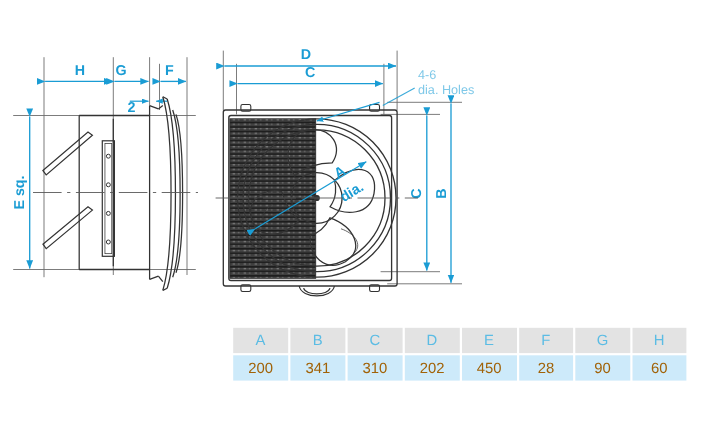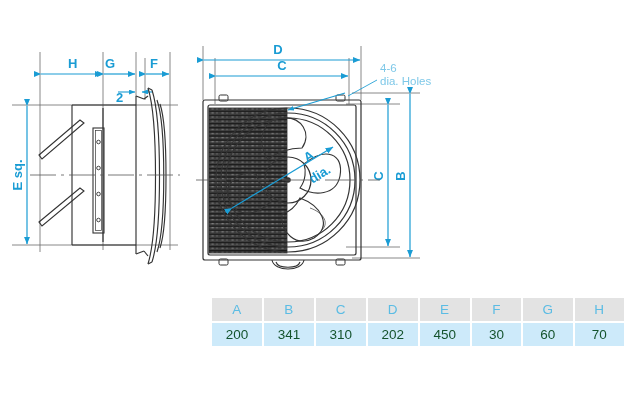--- a/index.html
+++ b/index.html
@@ -37,21 +37,21 @@
     font-weight: normal;
     padding: 0;
   }
   #spec-table th {
     background: #e3e3e3;
     color: #5bbce4;
     letter-spacing: .3px;
   }
   #spec-table td {
     background: #cdeafa;
-    color: #14532d;
+    color: #a16207;
   }
   .dim-label {
     font-size: 13px;
     font-weight: bold;
     fill: #1a9cd4;
     font-family: "Liberation Sans", sans-serif;
   }
   .note-label {
     font-size: 11.5px;
     fill: #7ec8e8;
@@ -280,20 +280,20 @@
         <th>H</th>
       </tr>
     </thead>
     <tbody>
       <tr>
         <td>200</td>
         <td>341</td>
         <td>310</td>
         <td>202</td>
         <td>450</td>
-        <td>30</td>
+        <td>28</td>
+        <td>90</td>
         <td>60</td>
-        <td>70</td>
       </tr>
     </tbody>
   </table>
 
 </div>
 
 </body></html>

